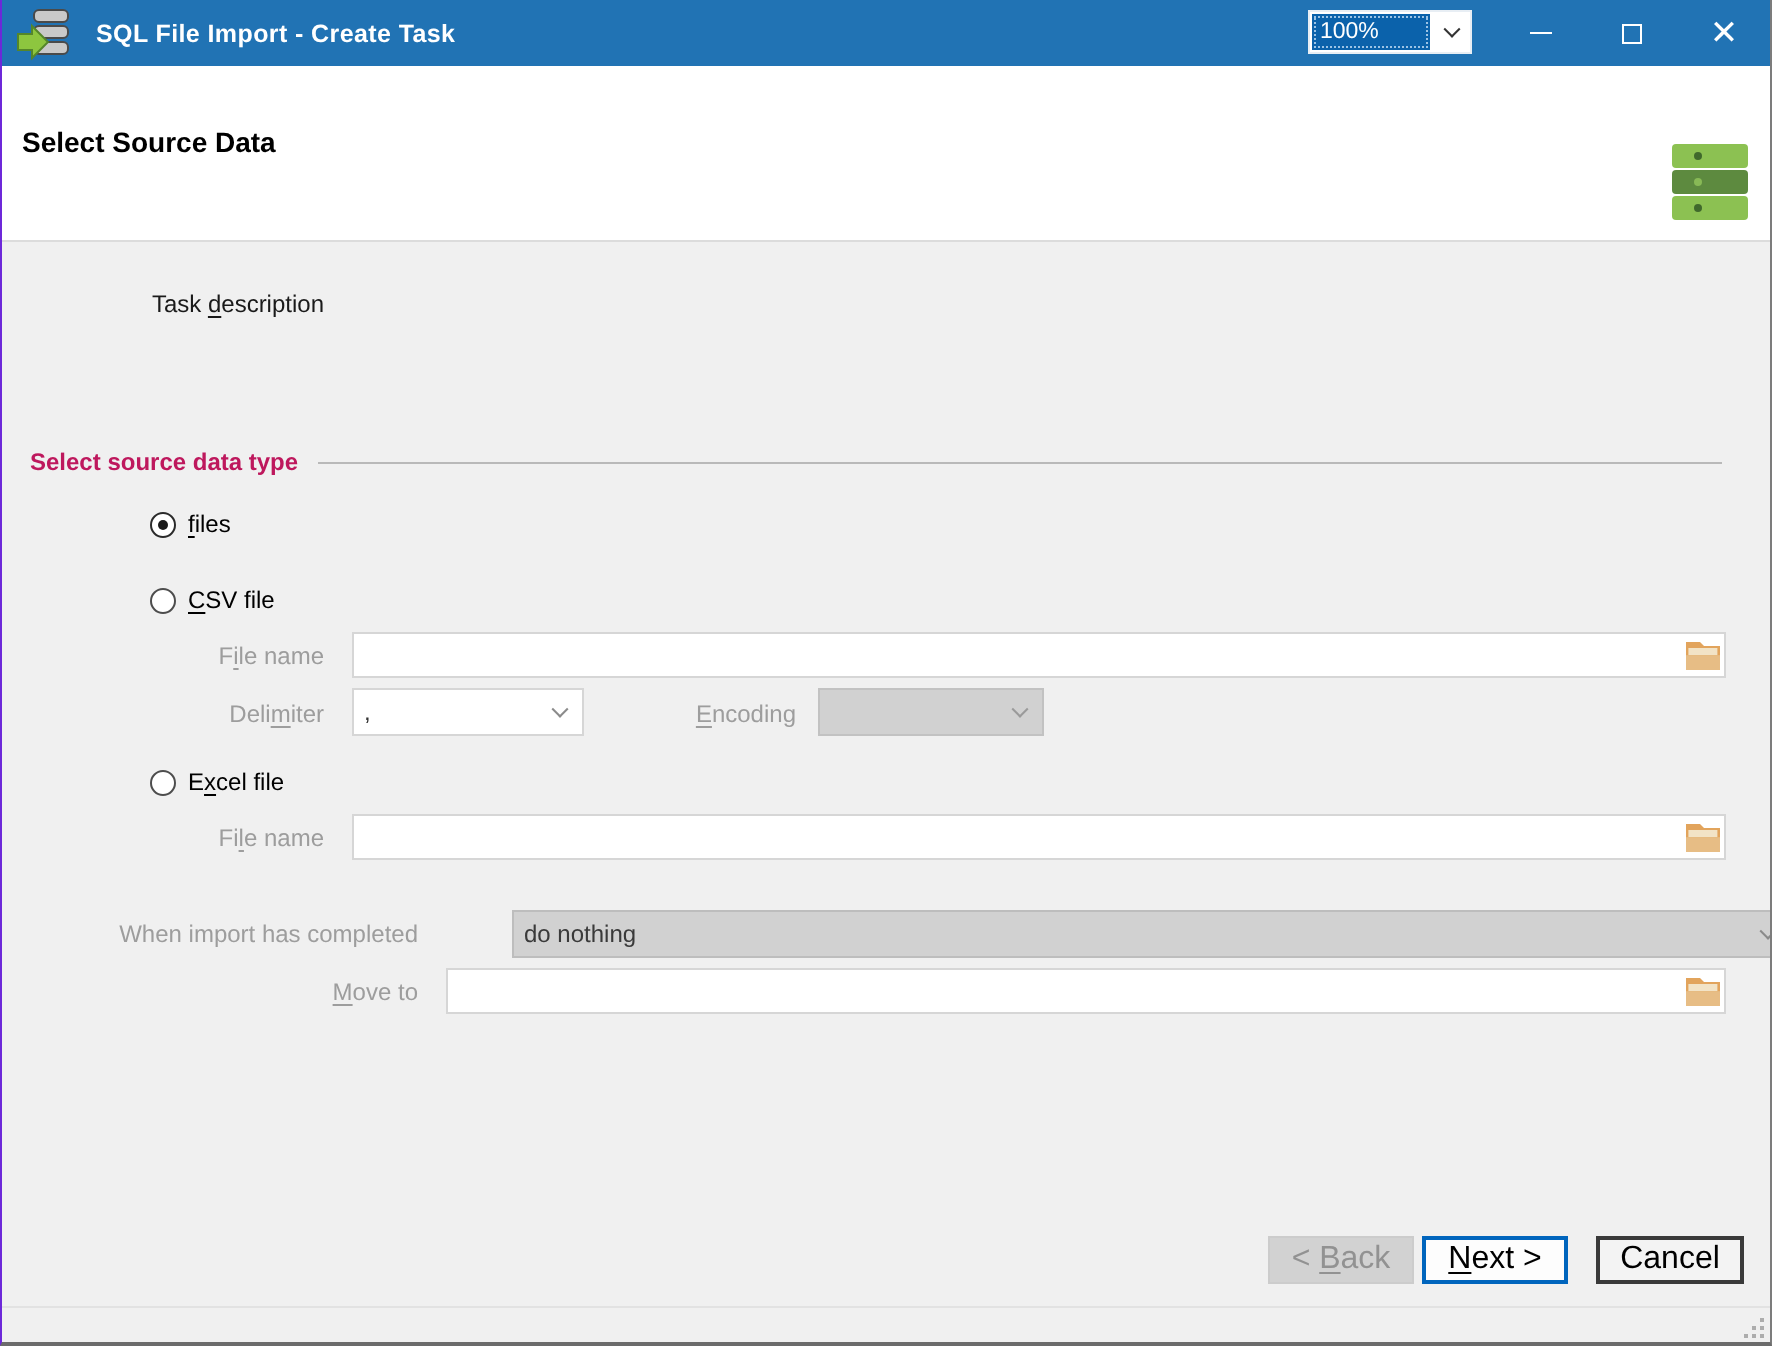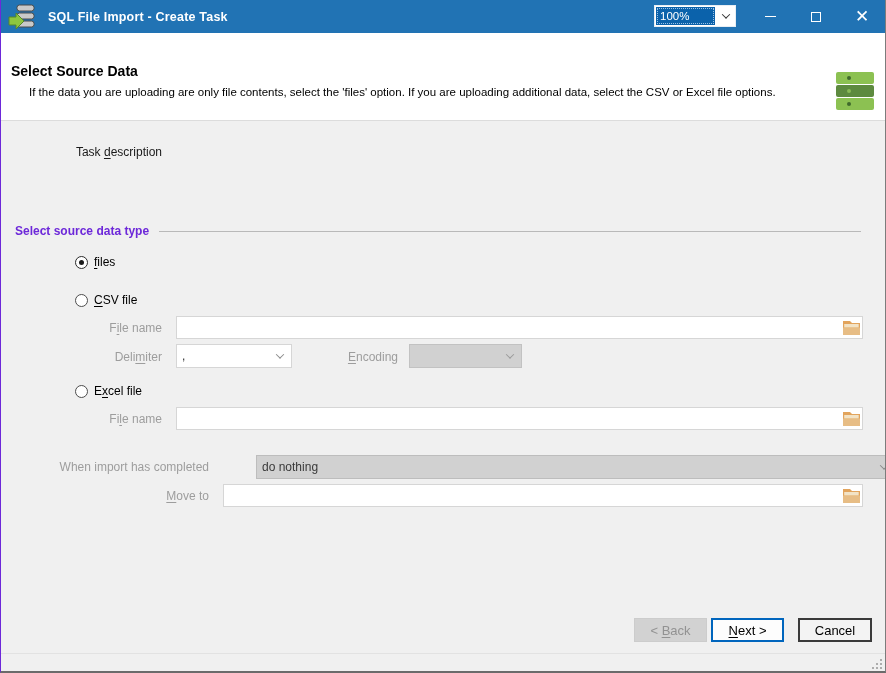--- a/index.html
+++ b/index.html
@@ -51,21 +51,21 @@
   .content { position:absolute; left:0; top:121px; width:100%; height:532px; background:#f0f0f0; }
   .lbl { position:absolute; white-space:nowrap; }
   .lbl.right { text-align:center; }
   .lbl.dis { color:#9d9d9d; }
   .mn { text-decoration:underline; text-underline-offset:2px; }
 
   .task-textarea { position:absolute; left:175px; top:19px; width:687px; height:62px; background:#fff;
                    border:1px solid #d6d6d6; font-family:"Liberation Sans",sans-serif; font-size:12px;
                    padding:3px 5px; resize:none; color:#000; outline:none; }
 
-  .group-title { position:absolute; left:14px; top:103px; font-weight:bold; color:#6d28d9; }
+  .group-title { position:absolute; left:14px; top:103px; font-weight:bold; color:#be185d; }
   .group-line { position:absolute; left:158px; right:24px; top:110px; height:1px; background:#b9b9b9; }
 
   .radio-row { position:absolute; display:flex; align-items:center; gap:6px; cursor:default; }
   .radio { width:13px; height:13px; border:1px solid #4d4d4d; border-radius:50%; background:#fff;
            position:relative; flex:0 0 auto; }
   .radio.checked { border-color:#2b2b2b; }
   .radio.checked::after { content:""; position:absolute; left:3px; top:3px; width:5px; height:5px;
                           border-radius:50%; background:#1a1a1a; }
   .radio-label { color:#000; }
 
@@ -83,21 +83,21 @@
   .combo .combo-btn { width:22px; display:flex; align-items:center; justify-content:center; }
   .combo .chev { width:6px; height:6px; border-right:1.4px solid #8b8b8b; border-bottom:1.4px solid #8b8b8b;
                  transform:rotate(45deg) translate(-1px,-1px); }
   .combo.disabled { background:#d1d1d1; border-color:#c2c2c2; }
   .combo.disabled .chev { border-color:#9a9a9a; }
   .combo.filled { background:#d1d1d1; border-color:#bdbdbd;margin-left:33px; }
   .combo.filled .combo-text { color:#3a3a3a; }
   .combo.filled .chev { border-color:#8a8a8a; }
 
   
-  .btn { position:absolute; height:24px; font-family:"Liberation Sans",sans-serif; font-size:13px;
+  .btn { position:absolute; height:24px; font-family:"Liberation Sans",sans-serif; font-size:16px;
          display:flex; align-items:center; justify-content:center; cursor:default; }
   .btn-back { left:633px; top:497px; width:73px; background:#d2d2d2; color:#929292; border:1px solid #cccccc; }
   .btn-next { left:710px; top:497px; width:73px; background:#fdfdfd; color:#000; border:2px solid #0065bd; }
   .btn-cancel { left:797px; top:497px; width:74px; background:#f3f3f3; color:#000; border:2px solid #3a3a3a; }
 
   
   .statusbar { position:absolute; left:0; top:653px; width:100%; height:18px; background:#f0f0f0;
                border-top:1px solid #e2e2e2; }
   .grip { position:absolute; right:3px; bottom:2px; width:10px; height:10px;
           background:
@@ -145,21 +145,20 @@
   </div>
 
   <div class="menubar">
     <span class="menu-item">File</span>
     <span class="menu-item">Tools</span>
     <span class="menu-item">Help</span>
   </div>
 
   <div class="header">
     <div class="header-title">Select Source Data</div>
-    <div class="header-desc">If the data you are uploading are only file contents, select the 'files' option.  If you are uploading additional data, select the CSV or Excel file options.</div>
     <div class="header-glyph">
       <div class="hg-bar light">
           <span class="hg-dot"></span>
         </div>
       <div class="hg-bar dark">
           <span class="hg-dot"></span>
         </div>
       <div class="hg-bar light">
           <span class="hg-dot"></span>
         </div>

